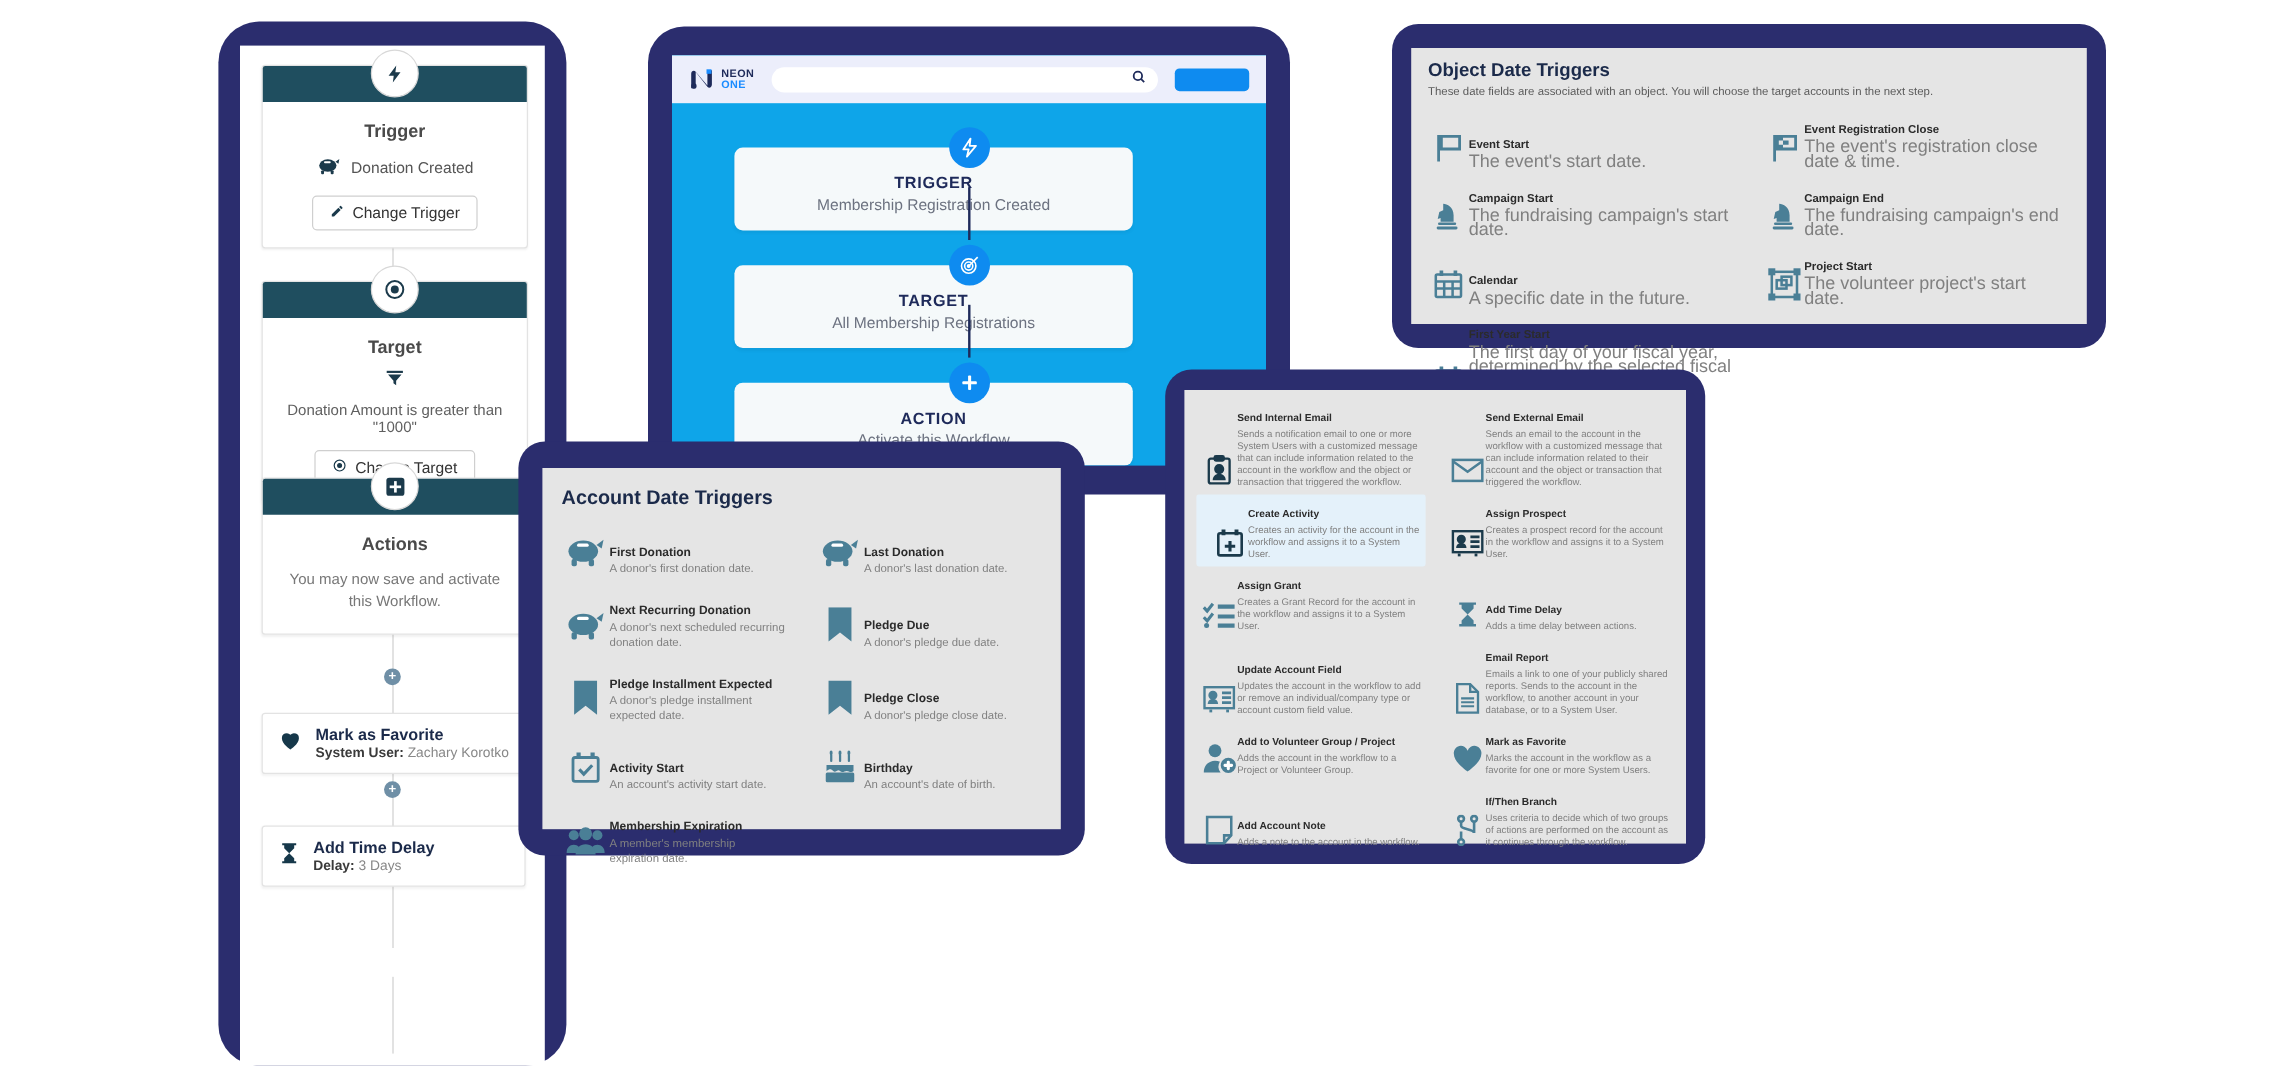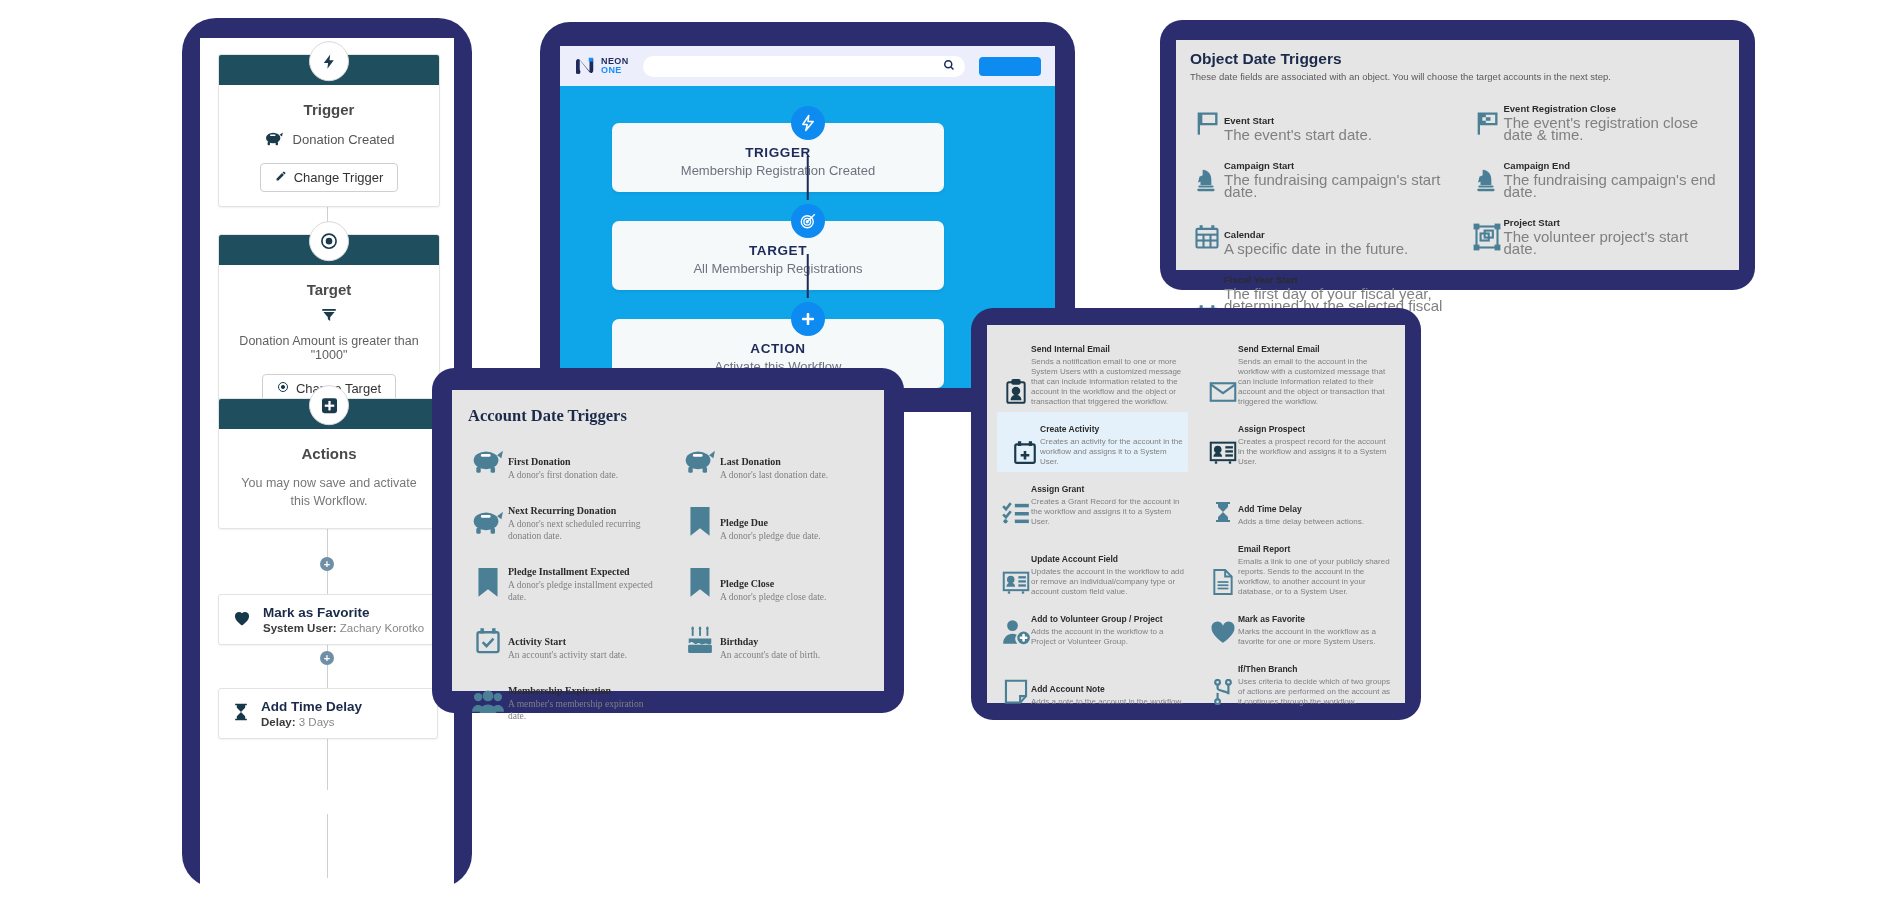--- a/index.html
+++ b/index.html
@@ -52,21 +52,21 @@
   .lp-txt{padding-top:1px;}
   .lp-name{font-size:9.5px;font-weight:bold;color:#2b2b2b;line-height:12px;}
   .lp-desc{font-size:15px;color:#808080;line-height:11.5px;margin-top:1px;}
 
   
   #odt-panel{left:1160px;top:20px;width:595px;height:270px;padding:20px 16px;box-sizing:border-box;}
   #odt-panel .list-inner{padding:10px 14px 8px;}
 
   
   #adt-panel{left:432px;top:368px;width:472px;height:345px;padding:22px 20px;box-sizing:border-box;}
-  #adt-panel .list-inner{padding:16px 16px 0;font-family:Liberation Serif, serif;}
+  #adt-panel .list-inner{padding:16px 16px 0;}
   #adt-panel .lp-title{font-size:16.5px;margin-bottom:6px;}
   #adt-panel .lp-ico{flex:0 0 40px;height:40px;}
   #adt-panel .lp-name{font-size:10px;}
   #adt-panel .lp-desc{font-size:9.5px;}
   #adt-panel .lp-item{padding:9px 0;}
 
   
   #aa-panel{left:971px;top:308px;width:450px;height:412px;padding:17px 16px;box-sizing:border-box;}
   #aa-panel .list-inner{padding:0;display:flex;flex-direction:column;}
   #aa-head{background:#1f4e5f;display:flex;align-items:center;justify-content:space-between;padding:7px 13px;}
@@ -350,21 +350,21 @@
         <span class="lp-ico">
             <svg width="28" height="28" viewBox="0 0 24 24" fill="none" stroke="#4a7f96" stroke-width="1.8">
               <rect x="3" y="5" width="18" height="16" rx="1"></rect>
               <line x1="3" y1="10" x2="21" y2="10"></line>
               <line x1="9" y1="10" x2="9" y2="21"></line>
               <line x1="15" y1="10" x2="15" y2="21"></line>
               <line x1="3" y1="15" x2="21" y2="15"></line>
               <path d="M7 2v4M17 2v4" stroke-width="2.6"></path>
             </svg>
           </span>
-        <span class="lp-txt"><span class="lp-name">Fiscal Year Start</span>
+        <span class="lp-txt"><span class="lp-name">First Year Start</span>
         <span class="lp-desc" style="display:block">The first day of your fiscal year, determined by the selected fiscal year start month on your Organization Profile.</span></span>
       </div>
     </div>
   </div>
 </div>
 
 <div class="list-panel" id="adt-panel">
   <div class="list-inner">
     <div class="lp-title">Account Date Triggers</div>
     <div class="lp-grid">

